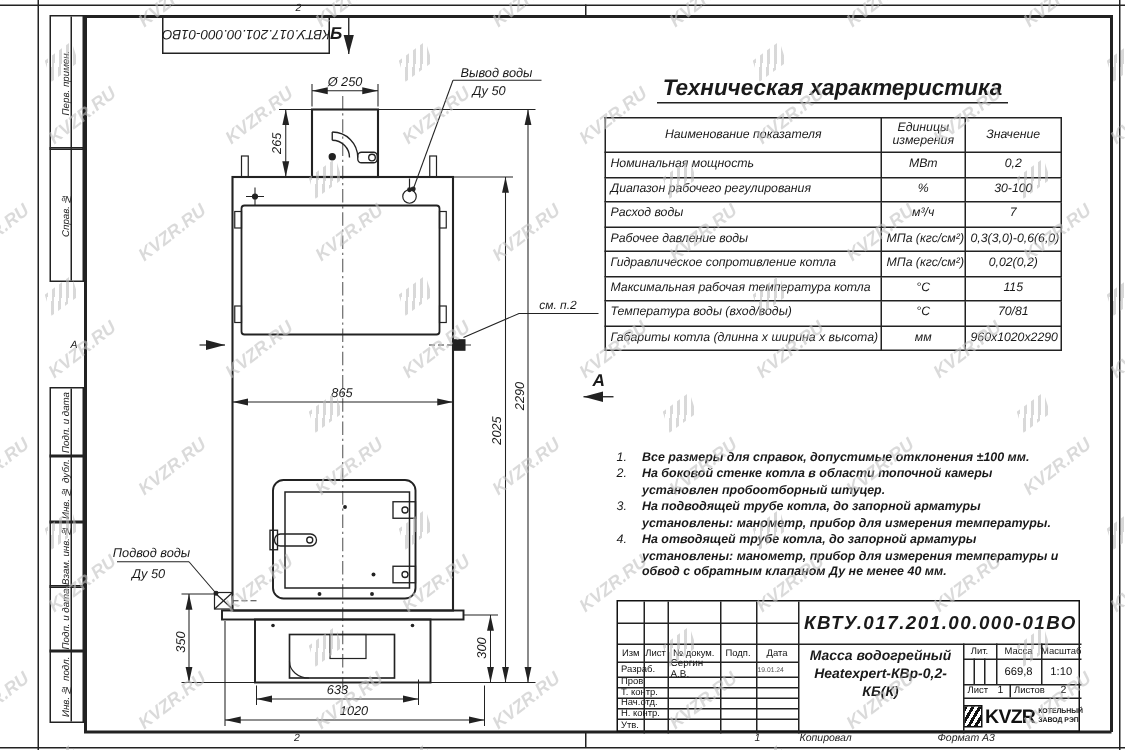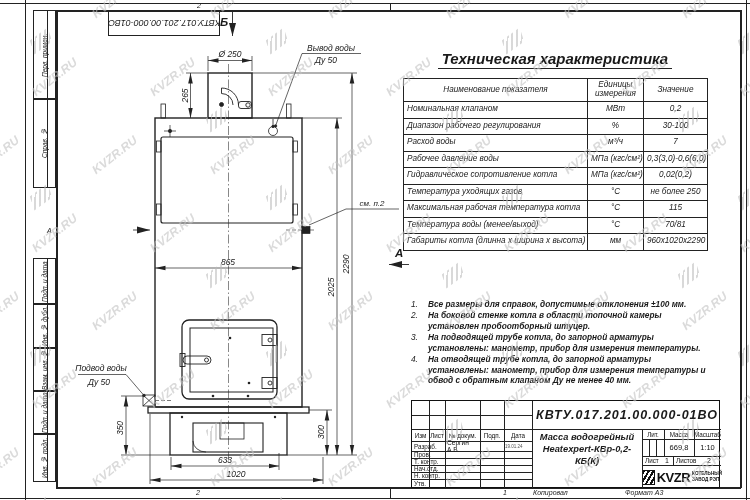--- a/index.html
+++ b/index.html
@@ -362,21 +362,21 @@
         <col style="width:56px">
         <col style="width:64px">
       </colgroup>
     <tbody>
         <tr>
       <th>Наименование показателя</th>
       <th>Единицы измерения</th>
       <th>Значение</th>
     </tr>
     <tr>
-          <td>Номинальная клапаном</td>
+          <td>Номинальная мощность</td>
           <td class="c">МВт</td>
           <td class="c">0,2</td>
         </tr>
     <tr>
           <td>Диапазон рабочего регулирования</td>
           <td class="c">%</td>
           <td class="c">30-100</td>
         </tr>
     <tr>
           <td>Расход воды</td>
@@ -387,31 +387,26 @@
           <td>Рабочее давление воды</td>
           <td class="c">МПа (кгс/см²)</td>
           <td class="c">0,3(3,0)-0,6(6,0)</td>
         </tr>
     <tr>
           <td>Гидравлическое сопротивление котла</td>
           <td class="c">МПа (кгс/см²)</td>
           <td class="c">0,02(0,2)</td>
         </tr>
     <tr>
-          <td>Температура уходящих газов</td>
-          <td class="c">°С</td>
-          <td class="c">не более 250</td>
-        </tr>
-    <tr>
           <td>Максимальная рабочая температура котла</td>
           <td class="c">°С</td>
           <td class="c">115</td>
         </tr>
     <tr>
-          <td>Температура воды (менее/выход)</td>
+          <td>Температура воды (вход/воды)</td>
           <td class="c">°С</td>
           <td class="c">70/81</td>
         </tr>
     <tr>
           <td>Габариты котла (длинна х ширина х высота)</td>
           <td class="c">мм</td>
           <td class="c">960х1020х2290</td>
         </tr>
   </tbody>
     </table>

